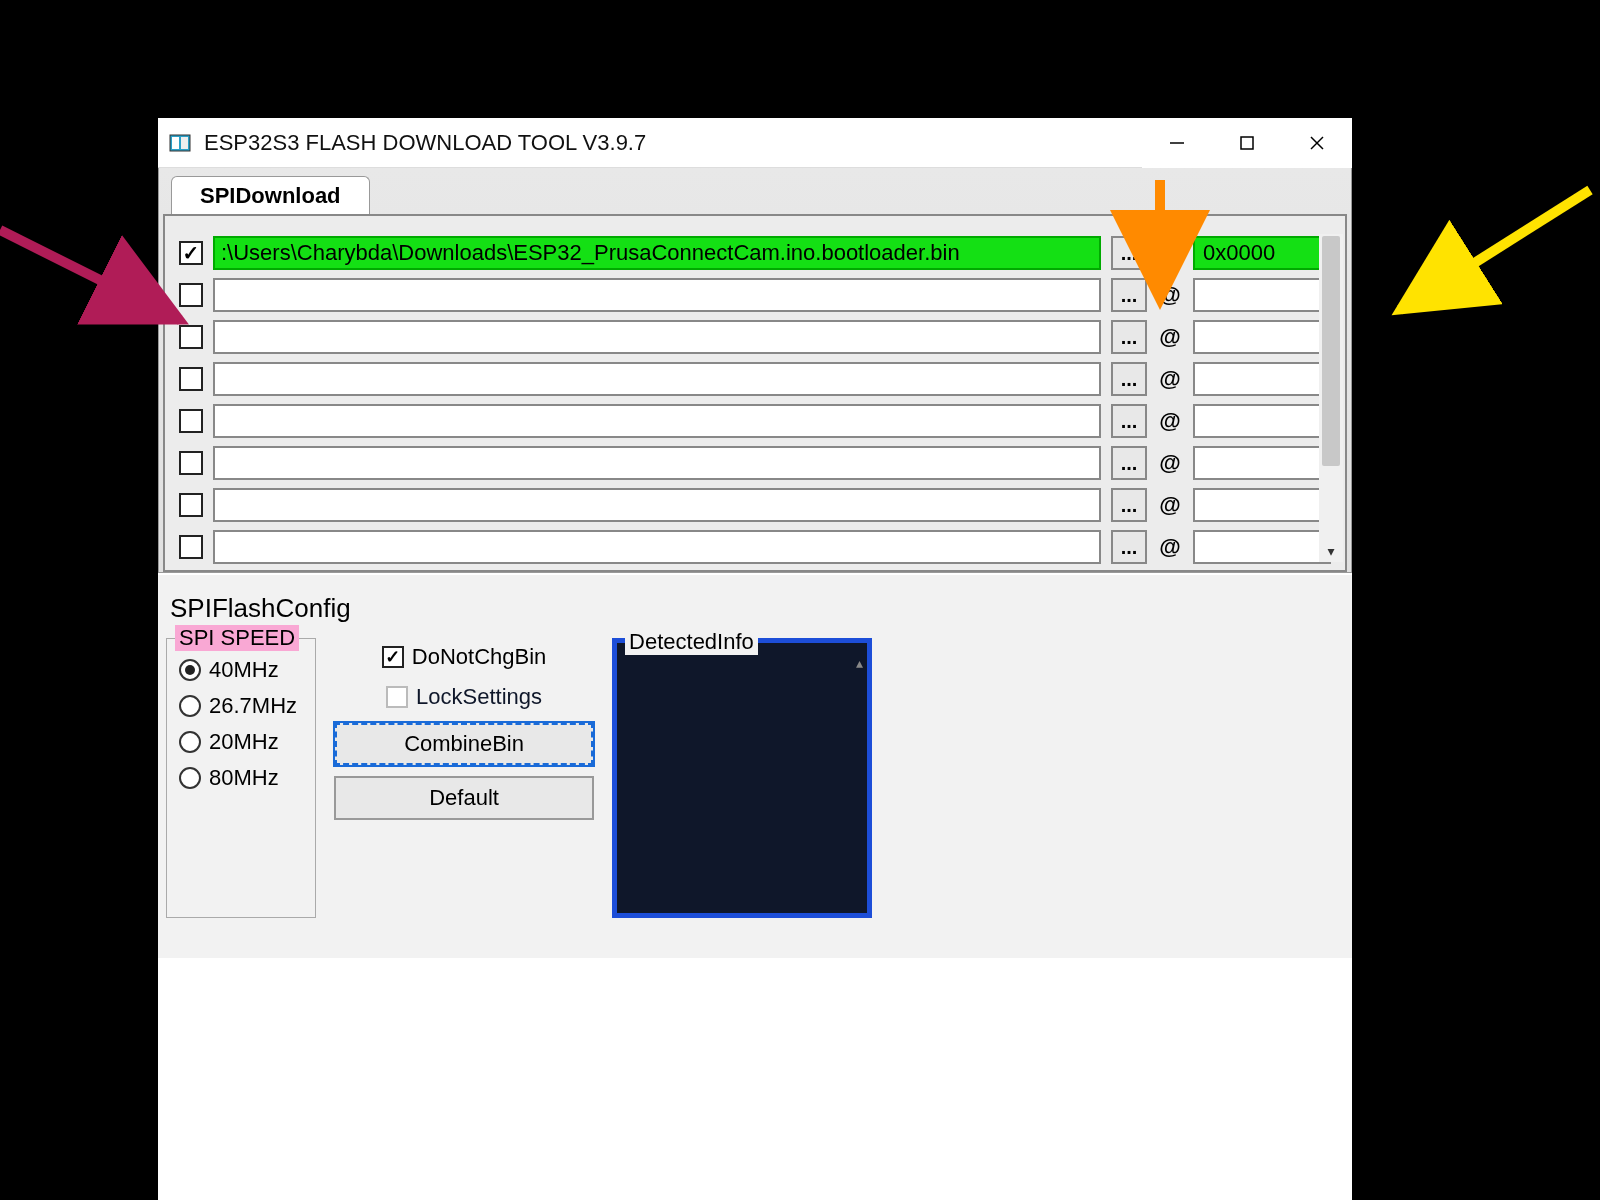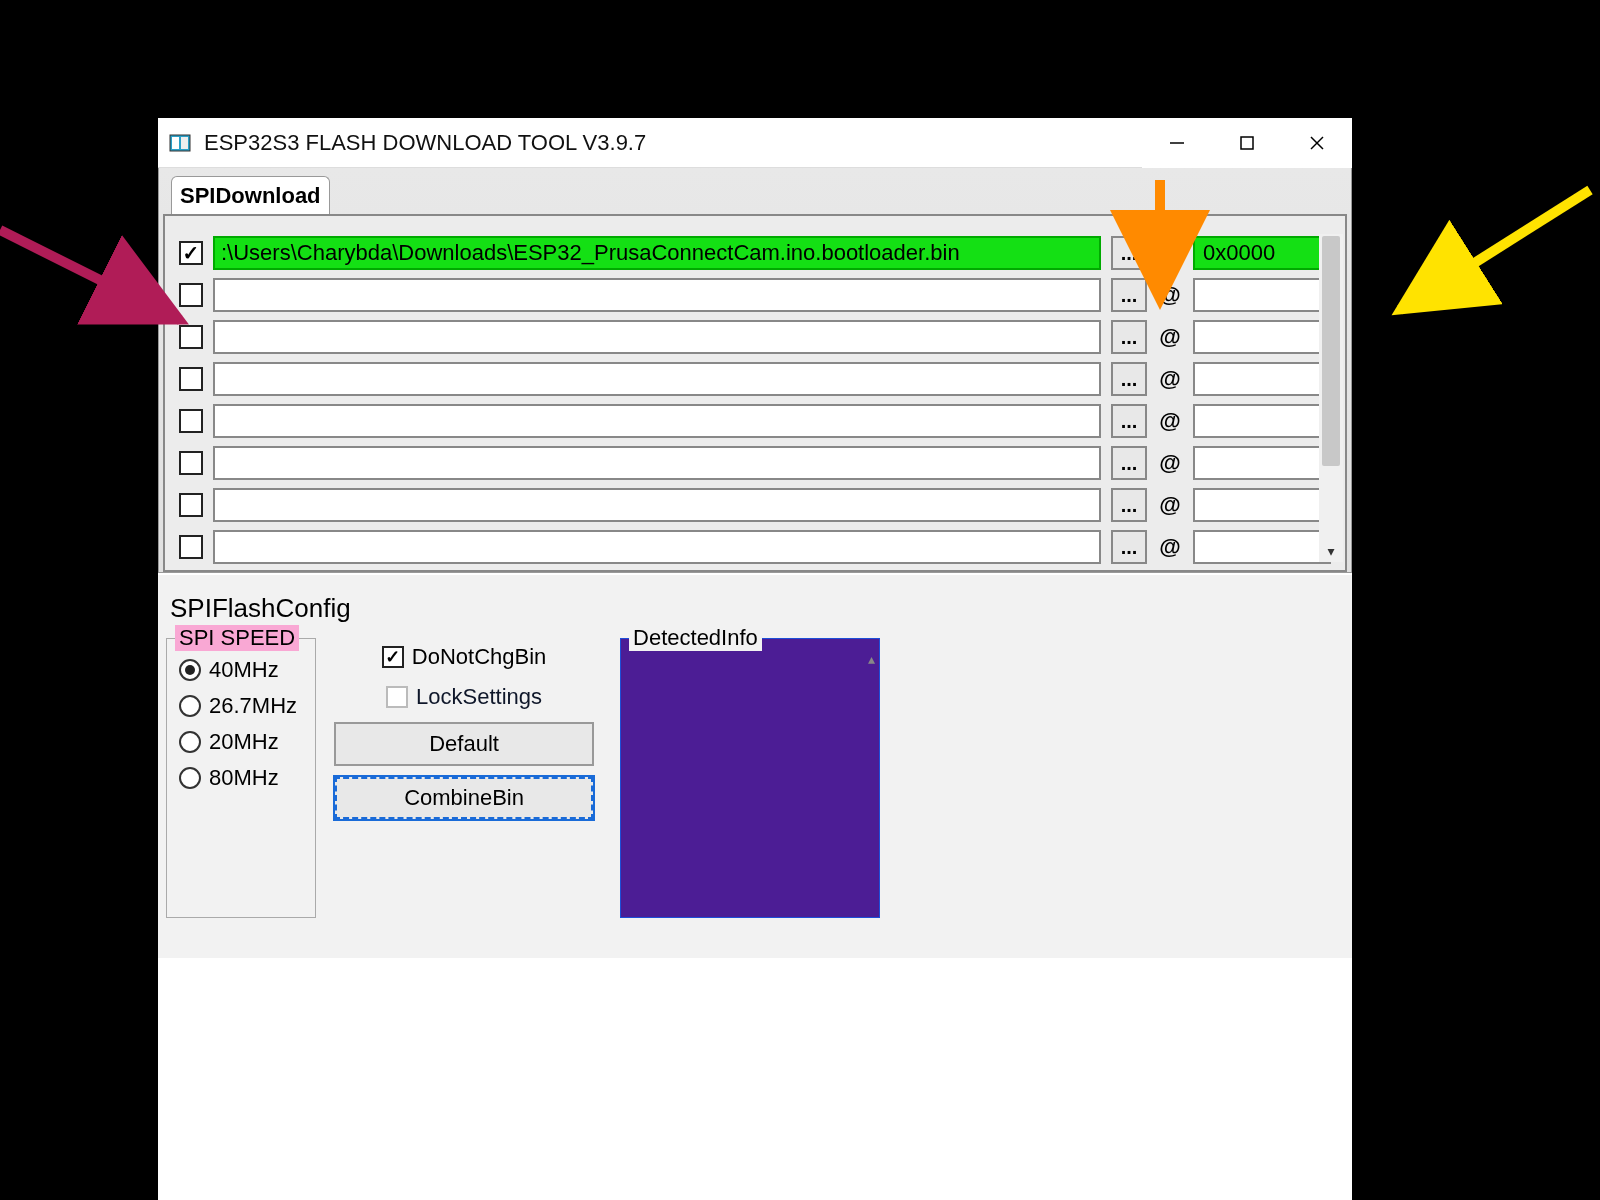--- a/index.html
+++ b/index.html
@@ -54,21 +54,21 @@
   .tabbar {
     display: flex;
     align-items: flex-end;
     height: 40px;
     padding-left: 8px;
   }
   .tab {
     background: #fff;
     border: 1px solid #999;
     border-bottom: none;
-    padding: 6px 8px;
+    padding: 6px 28px;
     font-size: 22px;
     font-weight: 600;
     border-radius: 6px 6px 0 0;
     position: relative;
     top: 1px;
   }
   .download-panel {
     background: #ececec;
     border: 2px solid #888;
     padding: 20px 14px 6px 14px;
@@ -218,27 +218,26 @@
     border: 2px solid #999;
     font-size: 22px;
     display:flex; align-items:center; justify-content:center;
   }
   .big-btn.focused {
     border: 3px dashed #1a6bd8;
     outline: 2px solid #1a6bd8;
     outline-offset: -1px;
   }
   .detected {
-    border: 1px solid #1d4ed8;
+    border: 5px solid #1d4ed8;
     min-width: 260px;
     height: 280px;
     position: relative;
     margin-top: 14px;
-    background: #4c1d95;
-    margin-left: 8px;
+    background: #0f172a;
   }
   .detected .legend {
     position: absolute; top: -14px; left: 8px;
     background: #f2f2f2; padding: 0 4px; font-size: 22px;
   }
   .detected .mini-scroll {
     position:absolute; right:4px; top:12px;
     font-size:14px; color:#888;
   }
   
@@ -375,22 +374,22 @@
         </div>
         <div class="btn-col">
           <div class="chk-row">
             <div class="chk checked"></div>
             <span>DoNotChgBin</span>
           </div>
           <div class="chk-row disabled">
             <div class="chk disabled"></div>
             <span>LockSettings</span>
           </div>
+          <div class="big-btn focused">CombineBin</div>
           <div class="big-btn">Default</div>
-          <div class="big-btn focused">CombineBin</div>
         </div>
         <div class="detected">
           <div class="legend">DetectedInfo</div>
           <div class="mini-scroll">▴</div>
         </div>
       </div>
     </div>
   </div>
 
 </div>

